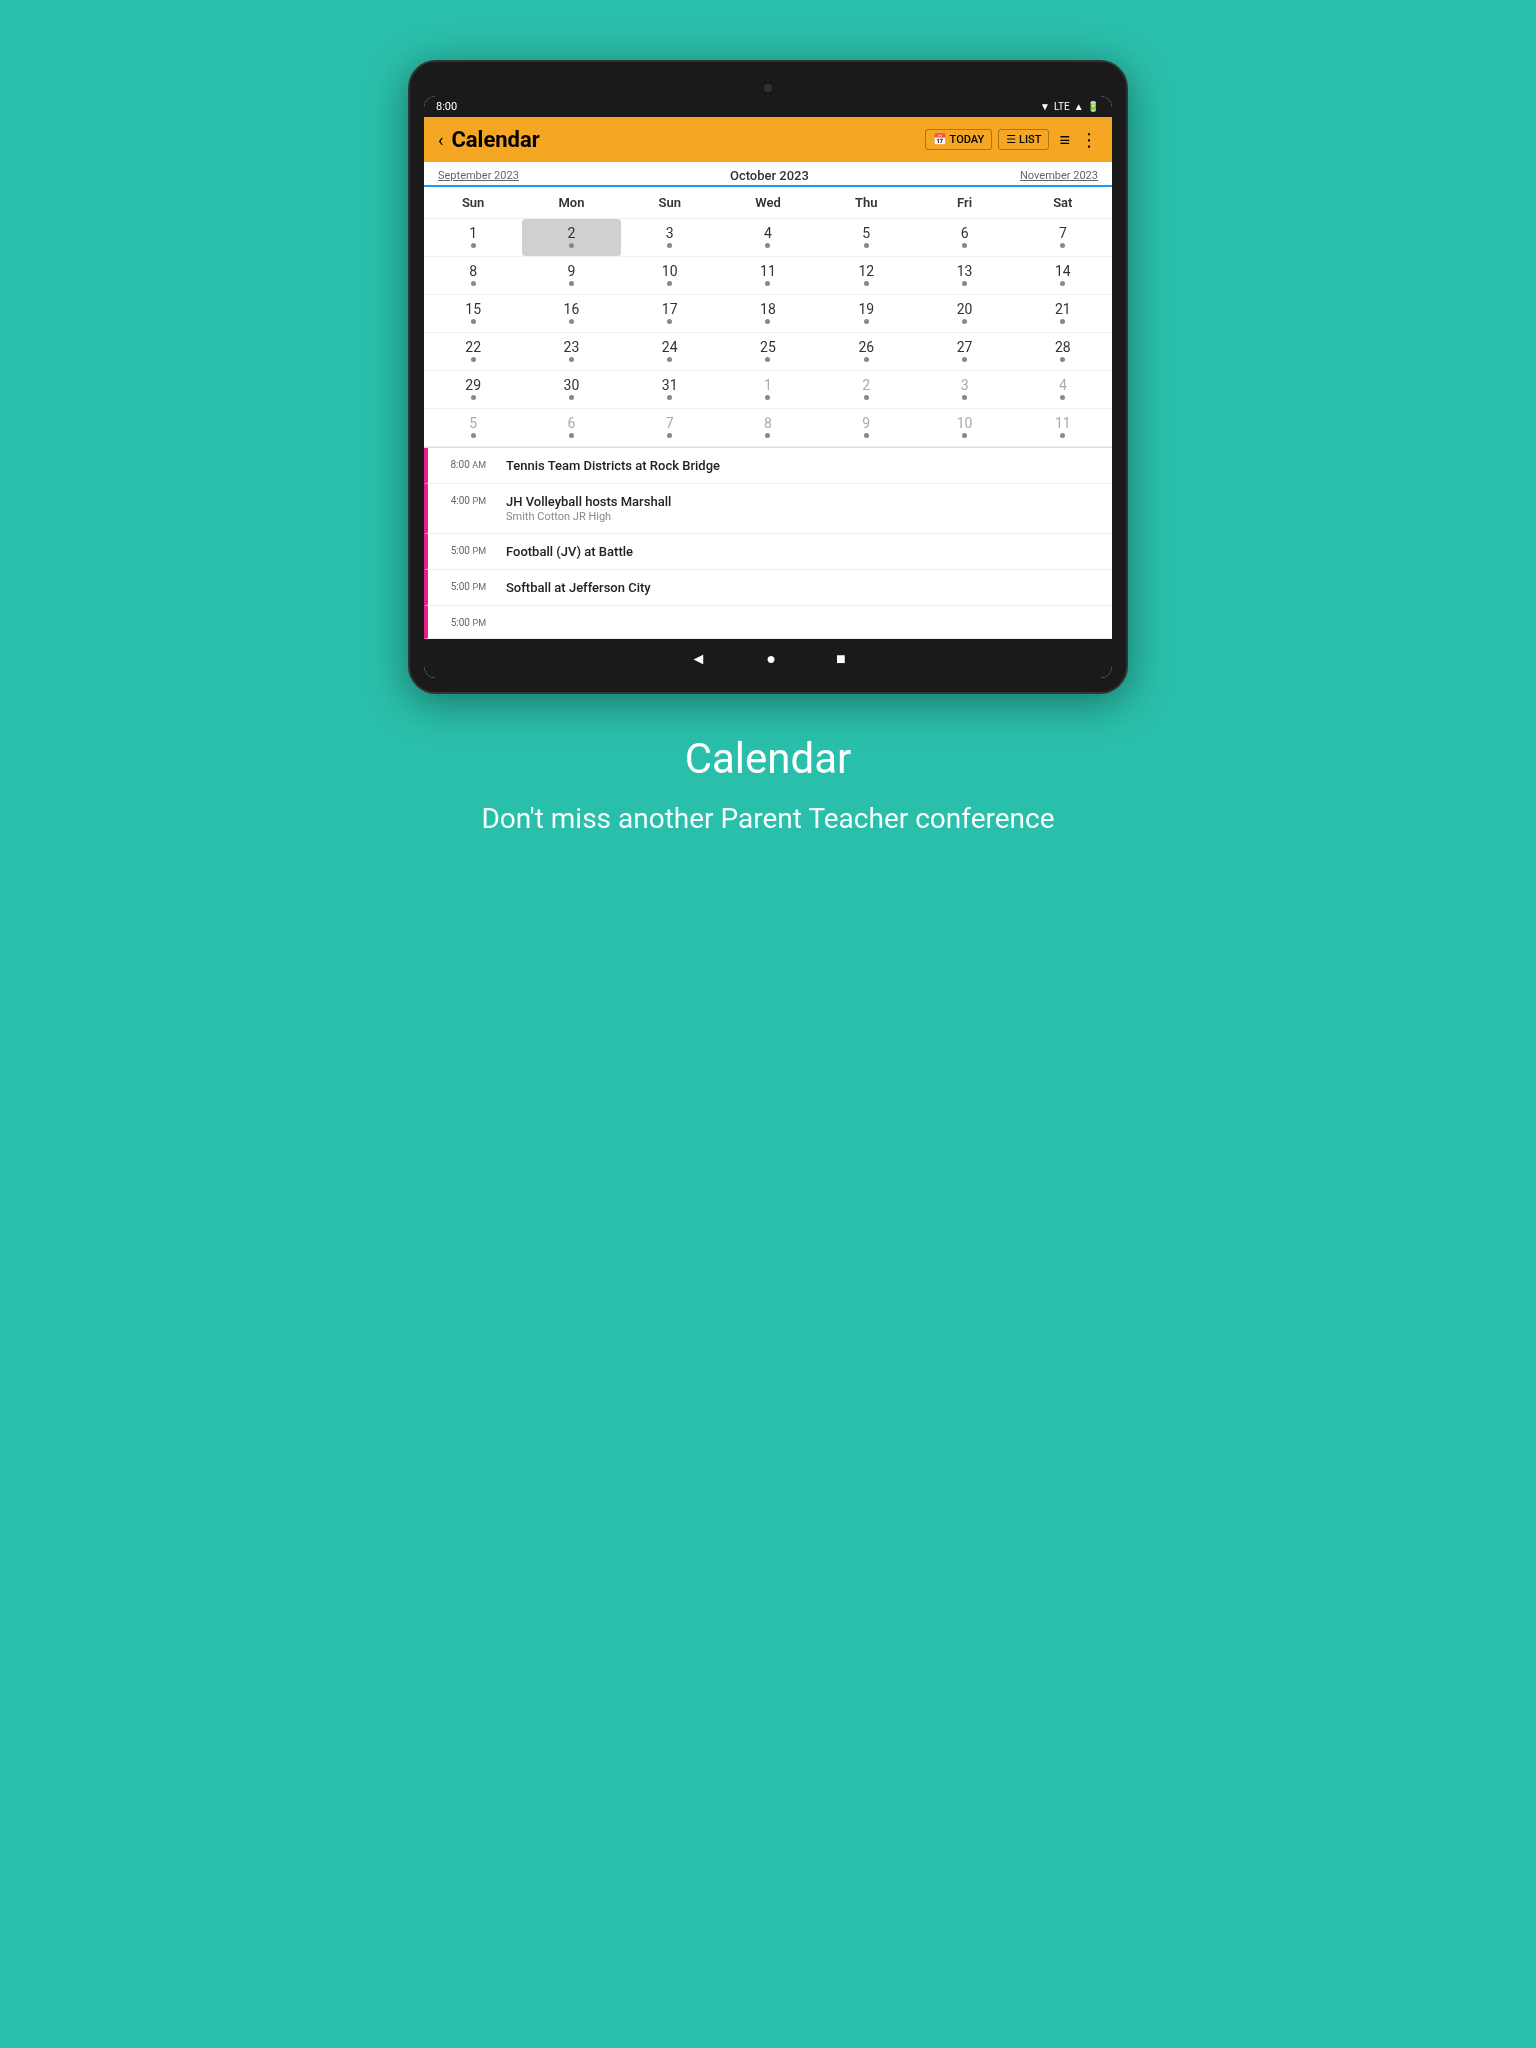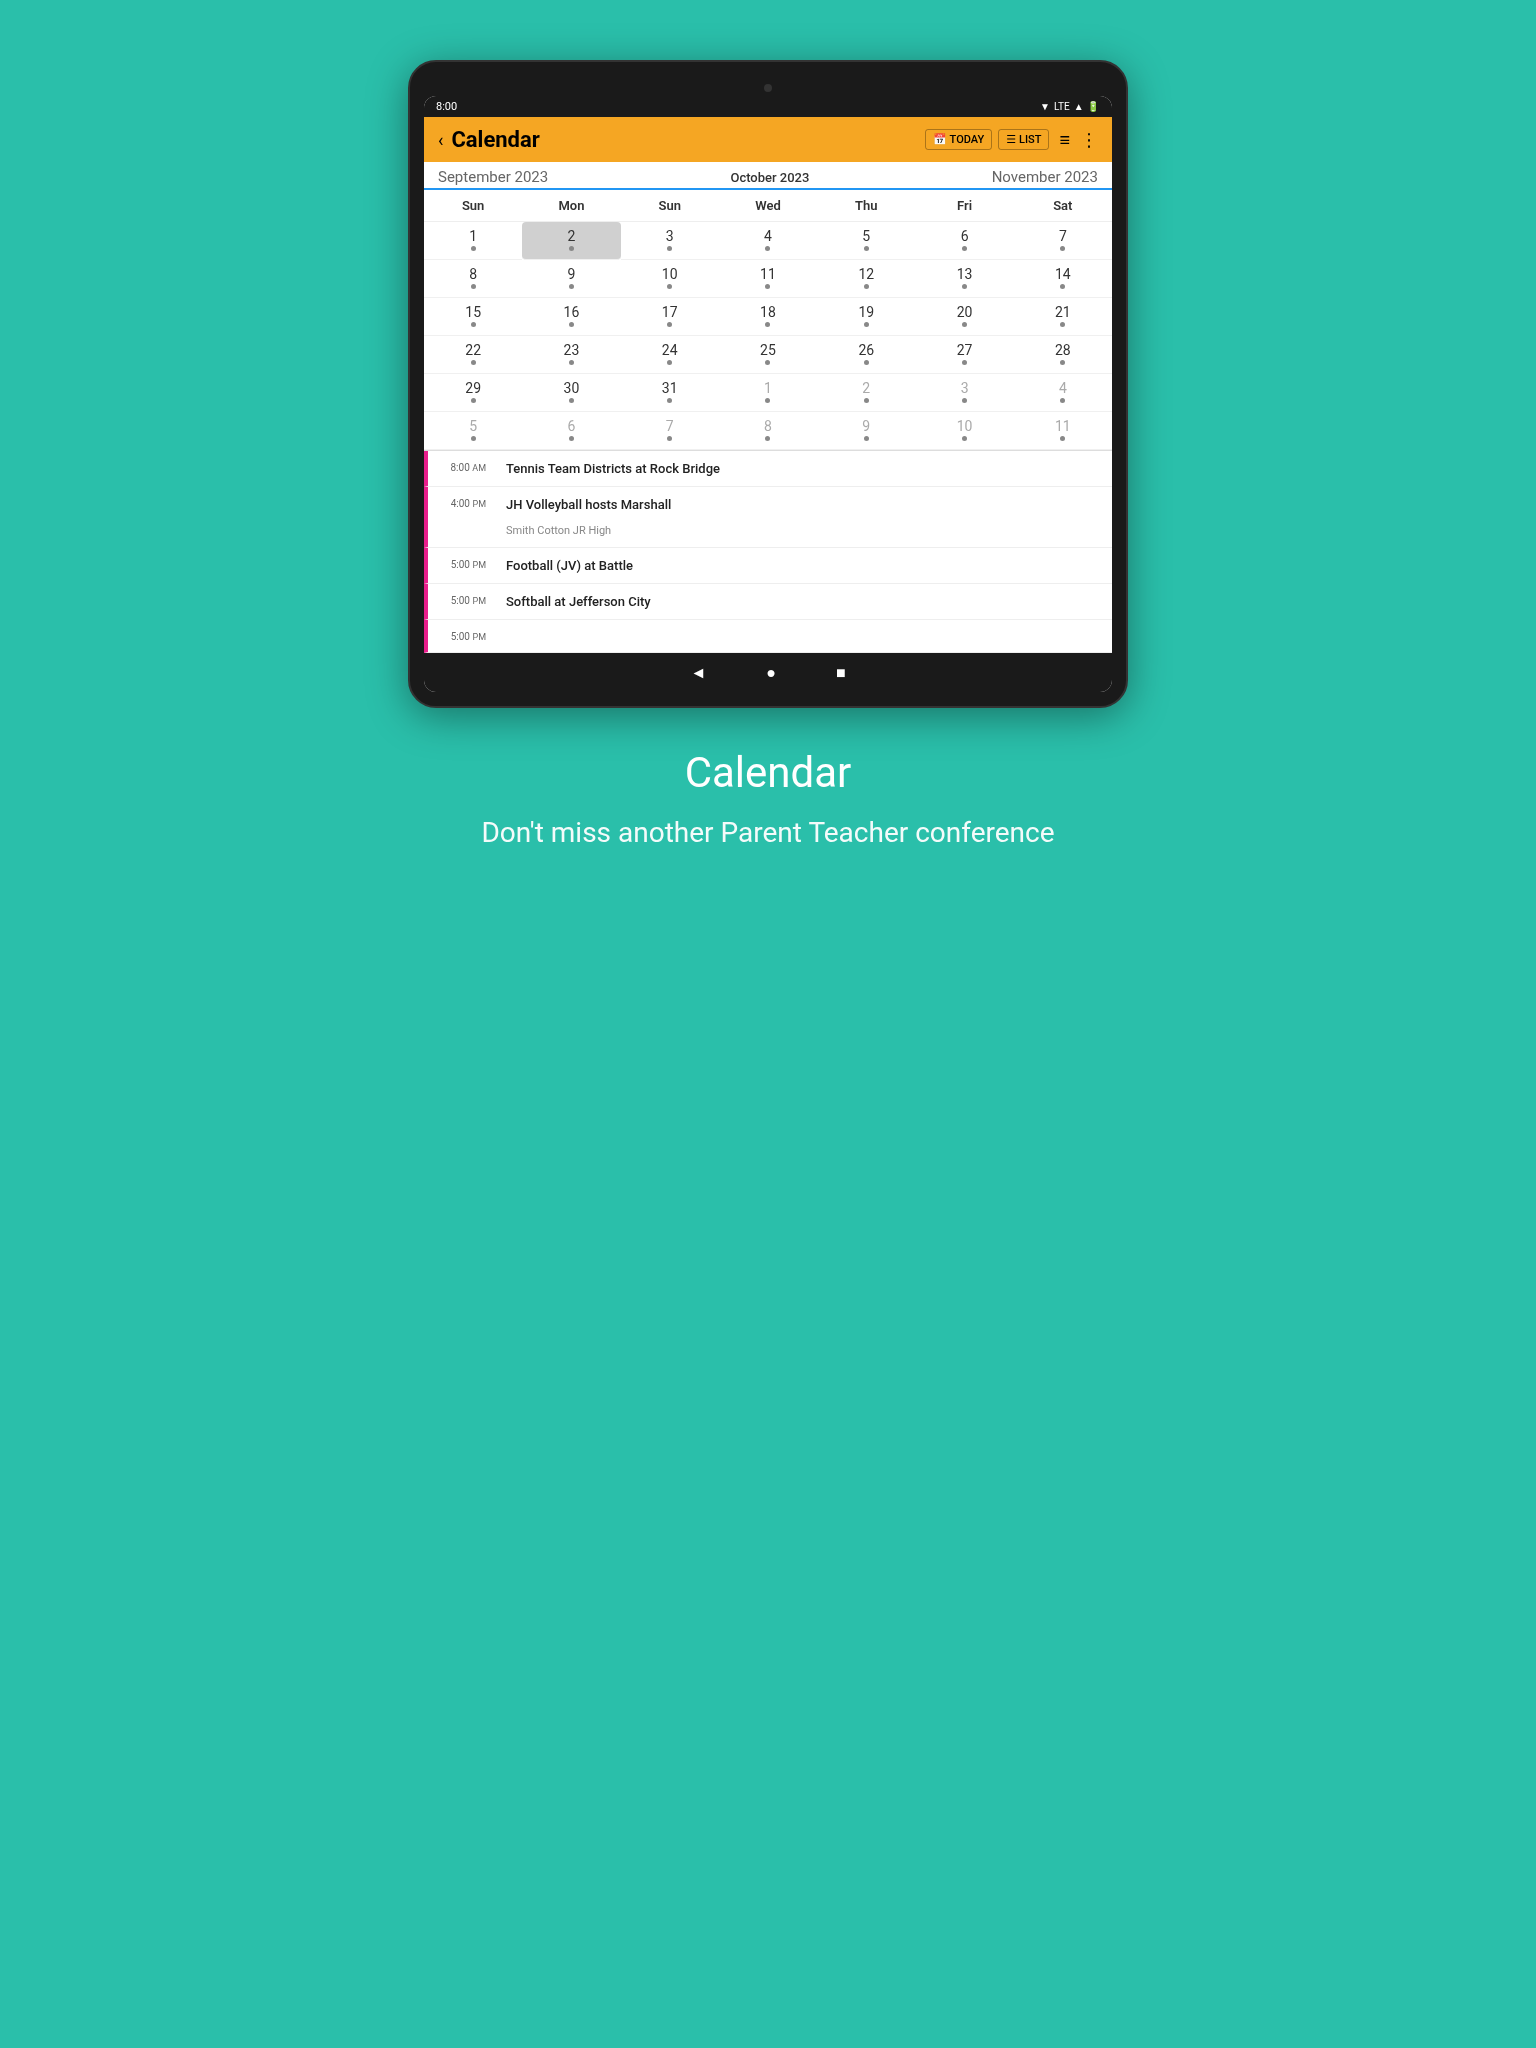--- a/index.html
+++ b/index.html
@@ -112,22 +112,23 @@
 
     
     .month-nav {
       display: flex;
       justify-content: space-between;
       align-items: center;
       padding: 6px 14px 2px;
       border-bottom: 2px solid #2196f3;
     }
     .month-nav-item {
-      font-size: 15px;
+      font-size: 11px;
       color: #666;
+      text-decoration: underline;
     }
     .month-nav-center {
       font-size: 13px;
       color: #333;
       font-weight: 500;
     }
 
     
     .day-headers {
       display: grid;
@@ -200,21 +201,21 @@
       flex: 1;
     }
     .event-title {
       font-size: 13px;
       color: #222;
       font-weight: 500;
     }
     .event-location {
       font-size: 11px;
       color: #888;
-      margin-top: 12px;
+      margin-top: 1px;
     }
 
     
     .nav-bar {
       background: #1a1a1a;
       display: flex;
       justify-content: center;
       align-items: center;
       padding: 10px 0;
       gap: 60px;

